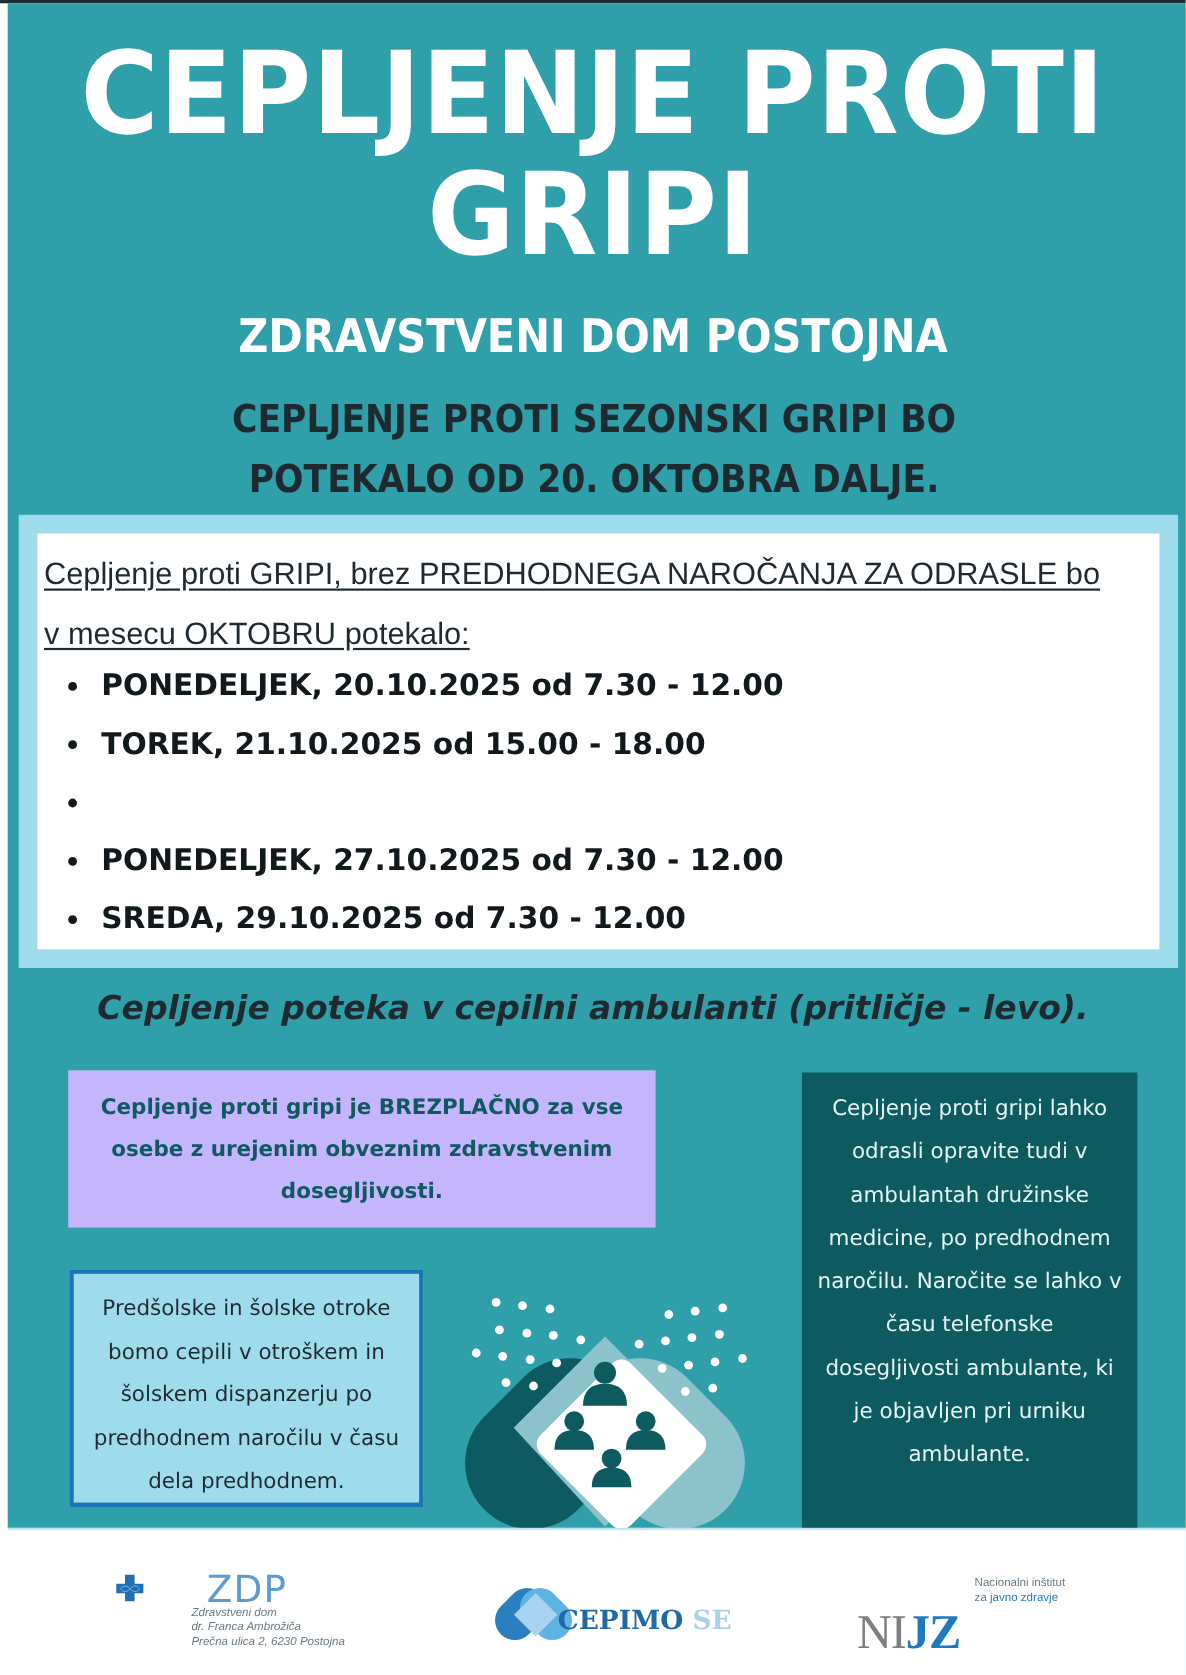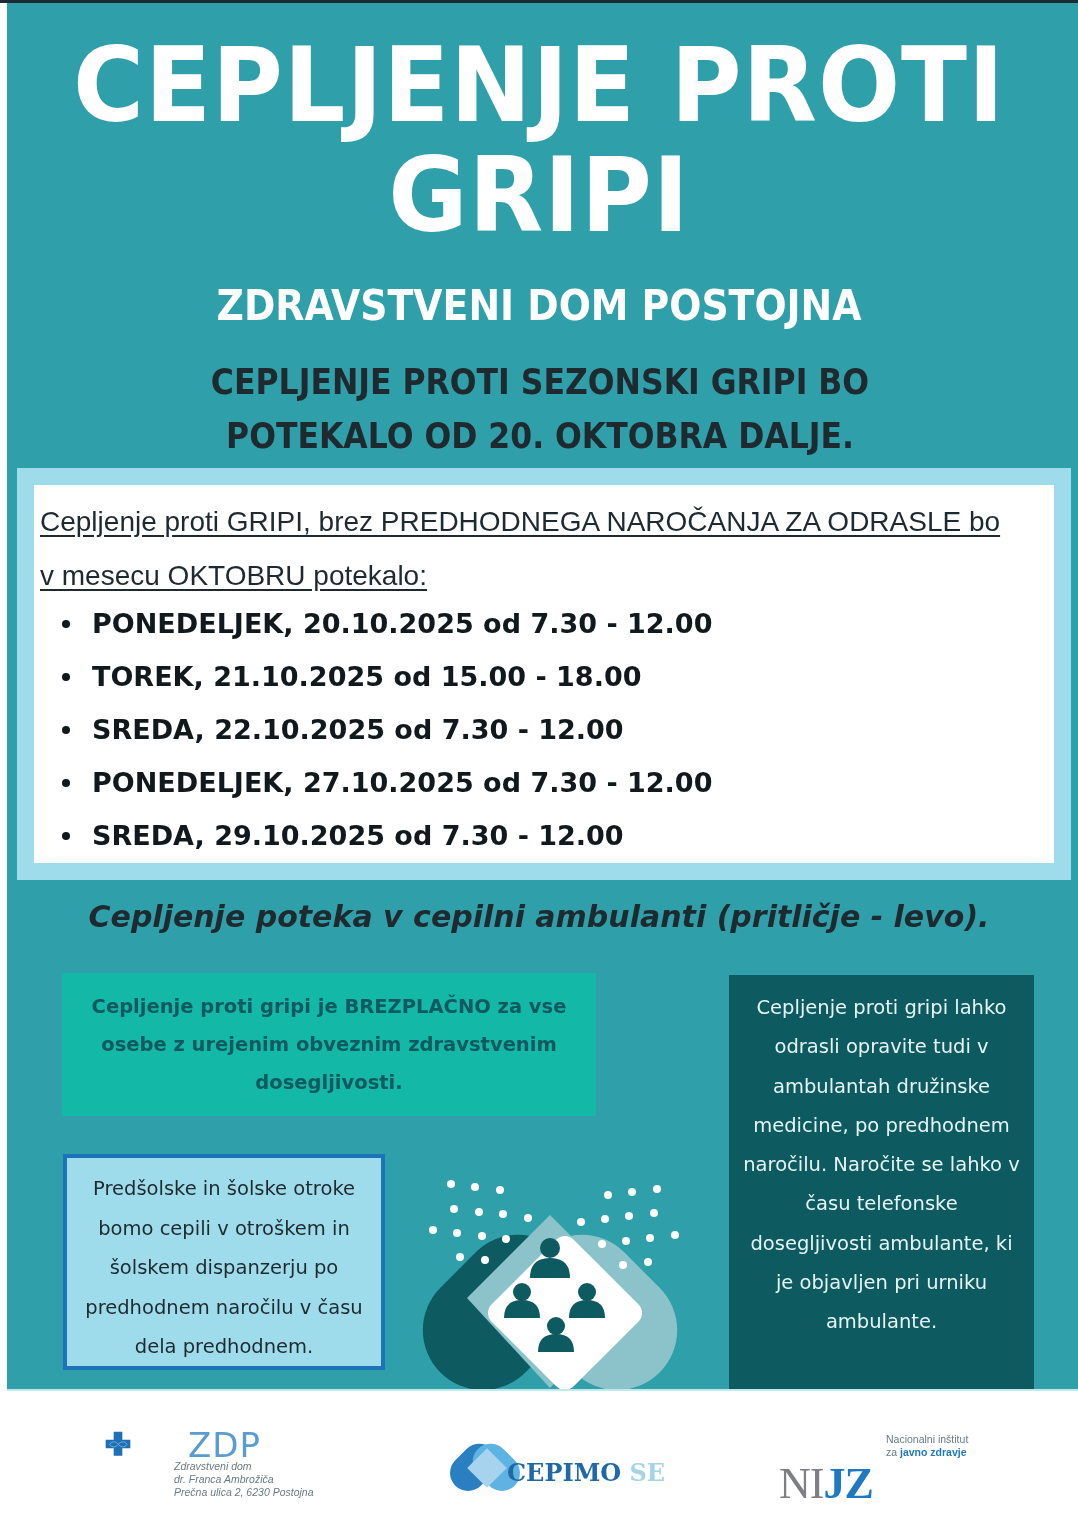--- a/index.html
+++ b/index.html
@@ -53,21 +53,21 @@
   .schedule-list li .bullet {
     position: absolute; left: 22px; top: 23px; width: 8px; height: 8px; border-radius: 50%; background: #11191d;
   }
   .location-note {
     position: absolute; left: 0; top: 892px; width: 1078px; text-align: center;
     color: #1f2a30; font-family: "DejaVu Sans", sans-serif; font-weight: bold; font-style: italic;
     font-size: 30px; line-height: 50px;
   }
   .free-box {
     position: absolute; left: 62px; top: 973px; width: 534px; height: 143px;
-    background: #14b8a6; text-align: center;
+    background: #c4b5fd; text-align: center;
     color: #0f5960; font-family: "DejaVu Sans", sans-serif; font-weight: bold; font-size: 19.5px; line-height: 38px;
     box-sizing: border-box; padding-top: 15px;
   }
   .children-box {
     position: absolute; left: 63px; top: 1154px; width: 322px; height: 216px;
     background: #9edceb; border: 4px solid #1b74b8; box-sizing: border-box;
     text-align: center; color: #1f2a30; font-family: "DejaVu Sans", sans-serif;
     font-size: 19.5px; line-height: 39.5px; padding-top: 11px;
   }
   .adult-box {
@@ -97,21 +97,21 @@
   .nijz-mark {
     position: absolute; left: 779px; top: 1428px; font-family: Liberation Serif, serif; font-size: 44px; line-height: 50px;
     letter-spacing: -1px;
     margin-top: 31px;
   }
   .nijz-mark .ni { color: #7d7f82; font-weight: normal; }
   .nijz-mark .jz { color: #1f79c1; font-weight: bold; }
   .nijz-text {
     position: absolute; left: 886px; top: 1433px; font-family: "Liberation Sans", sans-serif; font-size: 10.5px; line-height: 13px; color: #6b7a83;
   }
-  .nijz-text .strong { color: #1f79c1; font-weight: bold; }
+  .nijz-text .strong { color: #1f79c1; font-weight: normal; }
 </style>
 </head>
 <body>
 
 <div class="topbar"></div>
 <div class="poster"></div>
 
 <div class="title">
   <div>CEPLJENJE PROTI</div>
   <div>GRIPI</div>
@@ -126,21 +126,21 @@
 
 <div class="schedule-outer">
   <div class="schedule-inner">
     <div class="schedule-intro">
       <div>Cepljenje proti GRIPI, brez PREDHODNEGA NAROČANJA ZA ODRASLE bo</div>
       <div>v mesecu OKTOBRU potekalo:</div>
     </div>
     <ul class="schedule-list">
       <li><span class="bullet"></span><span>PONEDELJEK, 20.10.2025 od 7.30 - 12.00</span></li>
       <li><span class="bullet"></span><span>TOREK, 21.10.2025 od 15.00 - 18.00</span></li>
-      <li><span class="bullet"></span><span>SREDA, 22.10.2025 od 7.30 - 12.00</span></li>
+      <li><span class="bullet"></span></li>
       <li><span class="bullet"></span><span>PONEDELJEK, 27.10.2025 od 7.30 - 12.00</span></li>
       <li><span class="bullet"></span><span>SREDA, 29.10.2025 od 7.30 - 12.00</span></li>
     </ul>
   </div>
 </div>
 
 <div class="location-note">Cepljenje poteka v cepilni ambulanti (pritličje - levo).</div>
 
 <div class="free-box">
   <div>Cepljenje proti gripi je BREZPLAČNO za vse</div>

